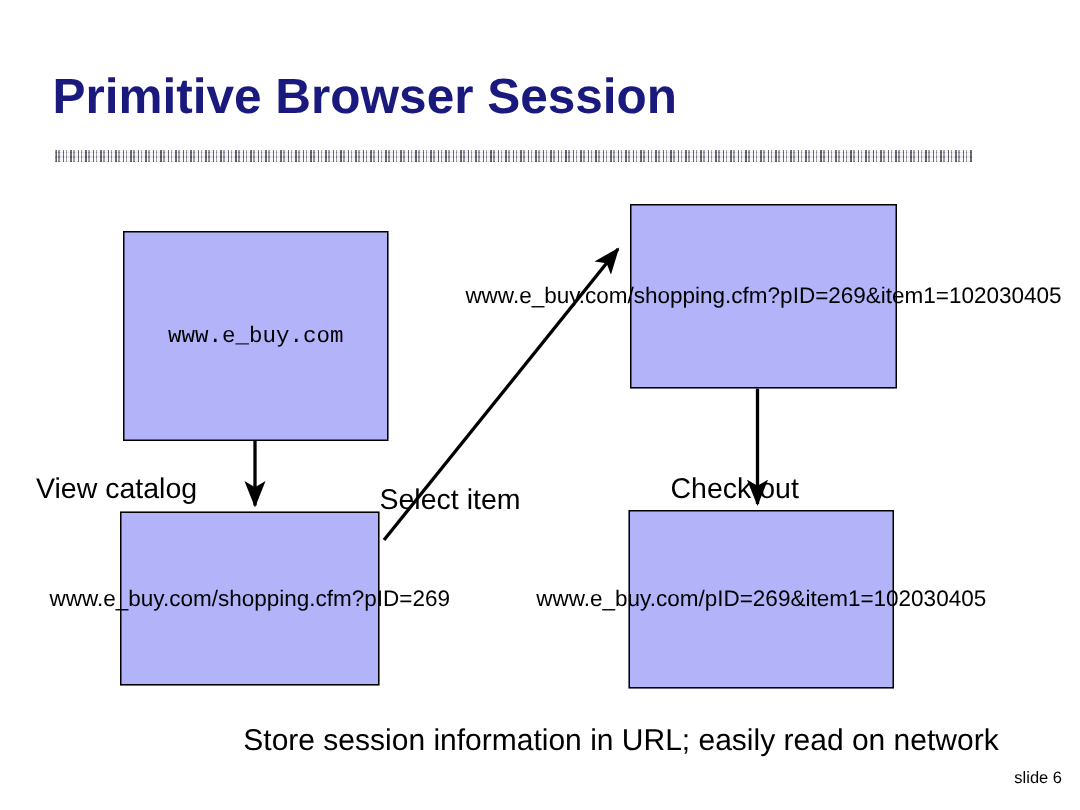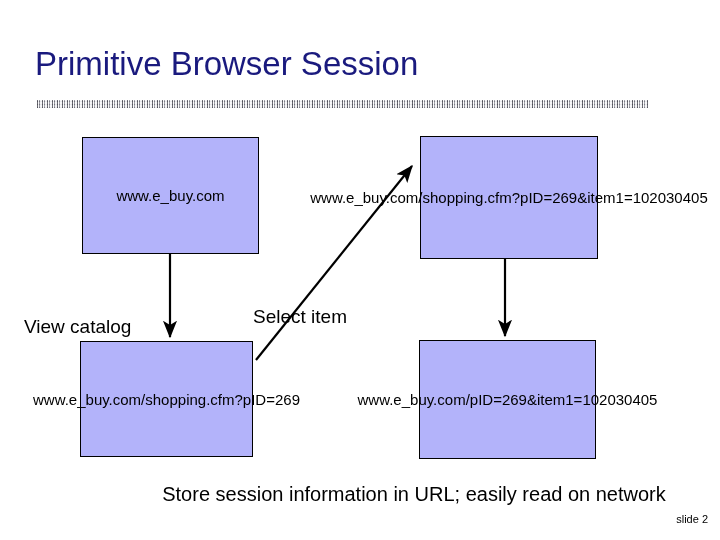--- a/index.html
+++ b/index.html
@@ -25,21 +25,21 @@
   }
 
   
   #slide-title {
     position: absolute;
     left: 35px;
     top: 44px;
     width: 650px;
     font-size: 33px;
     line-height: 40px;
-    font-weight: normal;
+    font-weight: bold;
     color: #1a1a7e;
     letter-spacing: 0px;
     white-space: nowrap;
   }
 
   
   #title-divider {
     position: absolute;
     left: 37px;
     top: 100px;
@@ -70,36 +70,36 @@
     flex-direction: row;
     align-items: center;
     justify-content: center;
     text-align: center;
     font-size: 15px;
     line-height: 23px;
     color: #000000;
   }
   .url-box .line { display: block; white-space: nowrap; }
 
-  #box-catalog   { left: 82px;  top: 137px; width: 177px; height: 117px; }
+  #box-catalog   { left: 82px;  top: 154px; width: 177px; height: 140px; font-family: Liberation Mono, monospace; }
   #box-shopping  { left: 420px; top: 136px; width: 178px; height: 123px; }
   #box-cart      { left: 80px;  top: 341px; width: 173px; height: 116px; }
   #box-checkout  { left: 419px; top: 340px; width: 177px; height: 119px; }
 
   
   .step-label {
     position: absolute;
     font-size: 19px;
     line-height: 24px;
     color: #000000;
     white-space: nowrap;
     margin-top: 32px;
   }
   #label-view-catalog { left: 24px;  top: 283px; }
-  #label-select-item  { left: 253px; top: 273px; }
+  #label-select-item  { left: 253px; top: 290px; }
   #label-check-out    { left: 447px; top: 283px; }
 
   
   #arrows {
     position: absolute;
     left: 0; top: 0;
     width: 720px;
     height: 540px;
     pointer-events: none;
   }
@@ -169,18 +169,19 @@
   </div>
 
   <div class="url-box" id="box-checkout">
     <span class="line">www.e_buy.com/</span>
     <span class="line">pID=269&amp;</span>
     <span class="line">item1=102030405</span>
   </div>
 
   <div class="step-label" id="label-view-catalog">View catalog</div>
   <div class="step-label" id="label-select-item">Select item</div>
+  <div class="step-label" id="label-check-out">Check out</div>
 
   <div id="caption">Store session information in URL; easily read on network</div>
 
-  <div id="slide-number">slide 2</div>
+  <div id="slide-number">slide 6</div>
 
 </div>
 
 </body></html>

